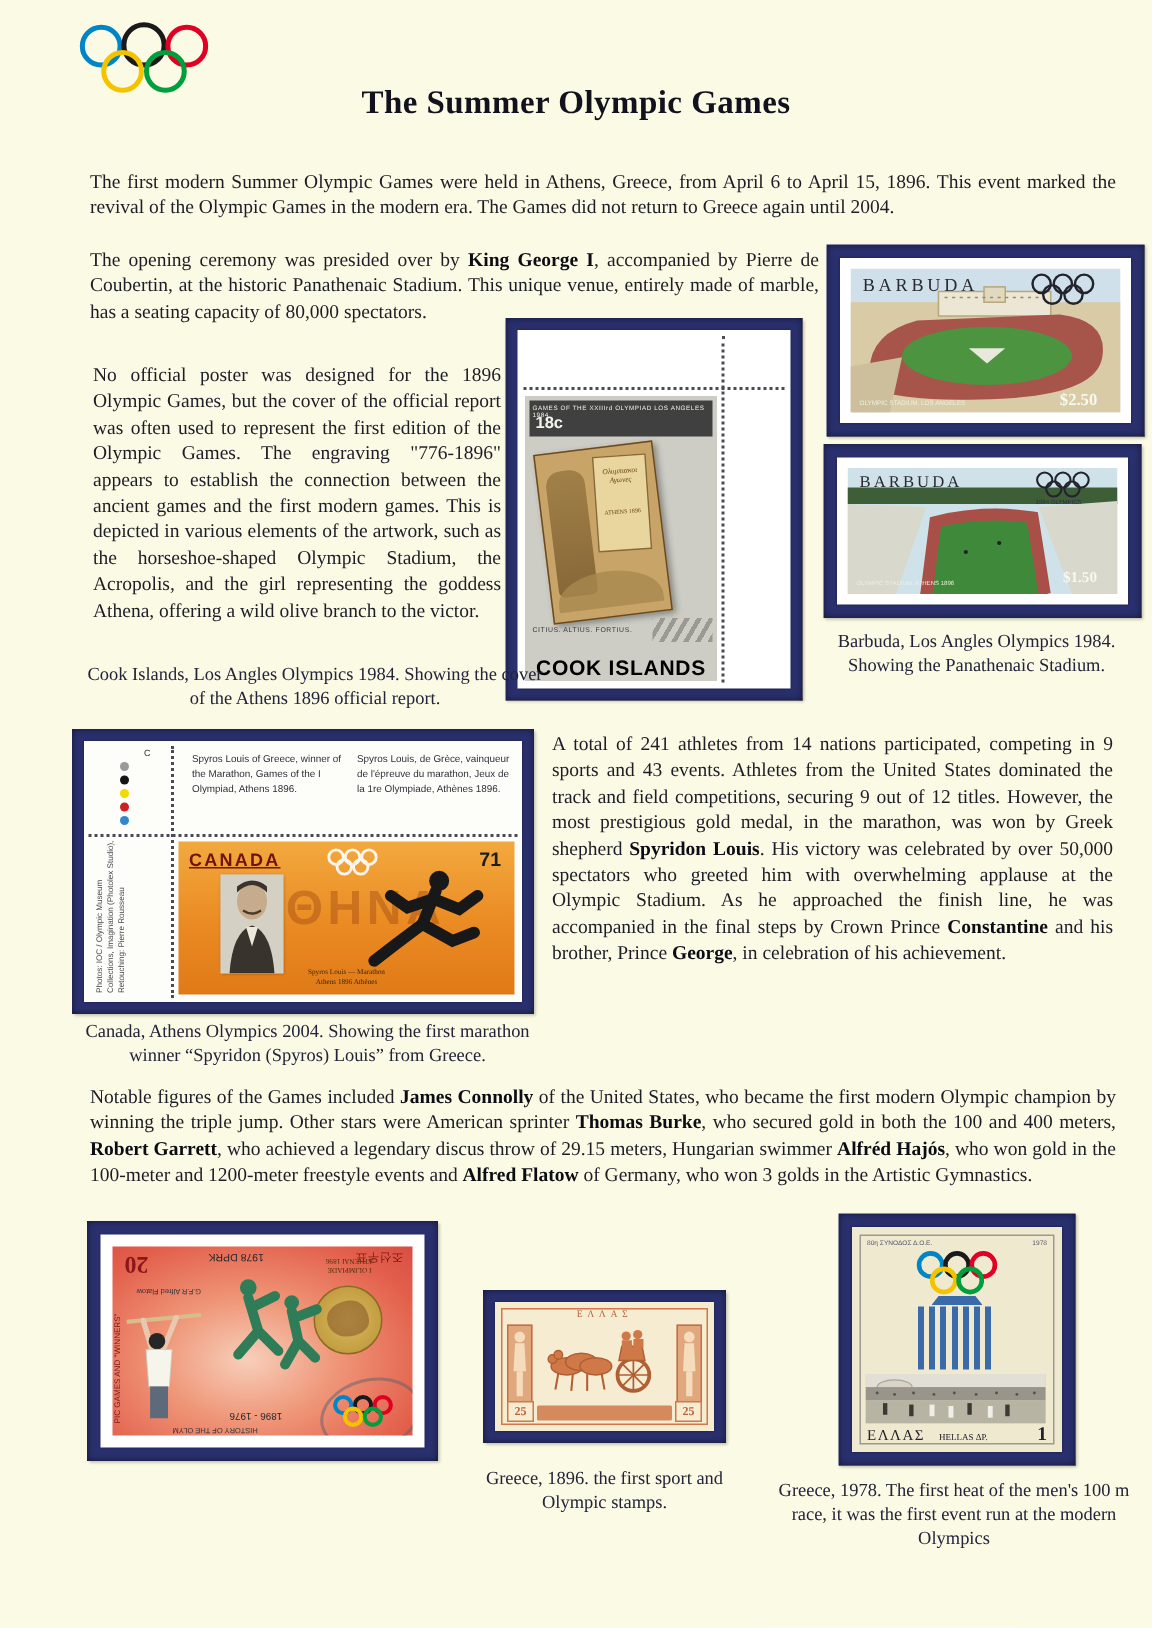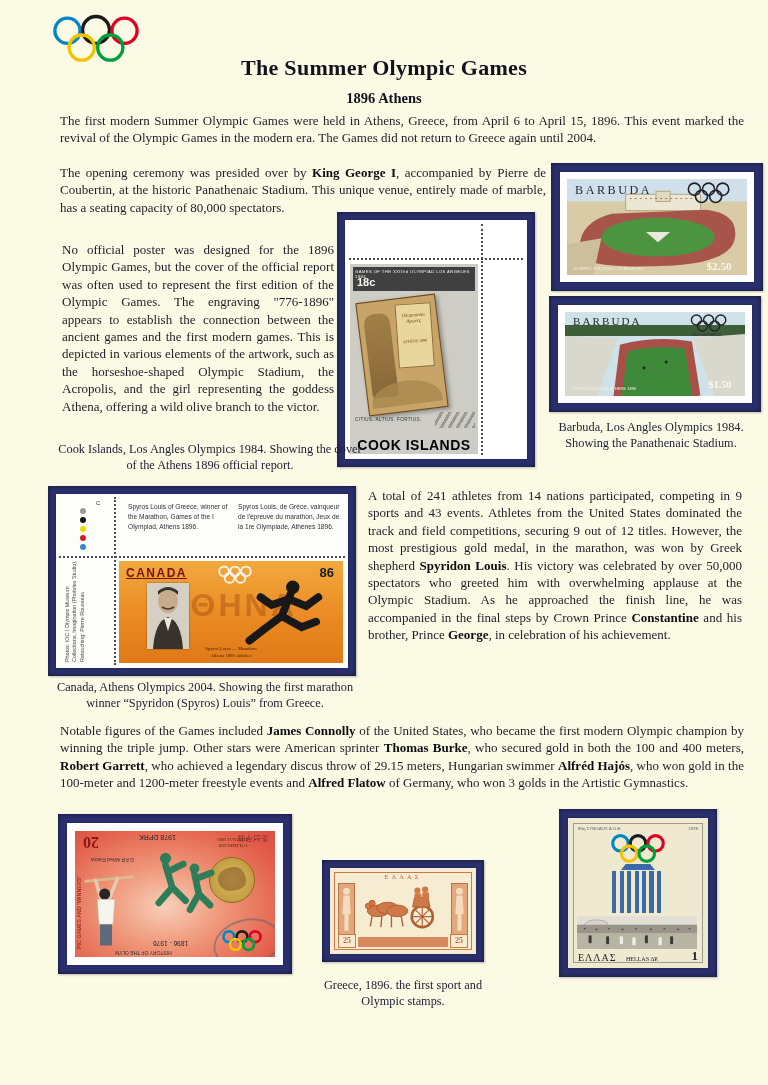--- a/index.html
+++ b/index.html
@@ -118,21 +118,20 @@
 
   <svg class="logo" viewBox="0 0 104 62">
     <circle cx="18" cy="20" r="15" fill="none" stroke="#0085c7" stroke-width="4"></circle>
     <circle cx="52" cy="19" r="16" fill="none" stroke="#1a1a1a" stroke-width="4"></circle>
     <circle cx="86" cy="20" r="15" fill="none" stroke="#df0024" stroke-width="4"></circle>
     <circle cx="35" cy="40" r="15" fill="none" stroke="#f4c300" stroke-width="4"></circle>
     <circle cx="69" cy="40" r="15" fill="none" stroke="#009f3d" stroke-width="4"></circle>
   </svg>
 
   <div class="title">The Summer Olympic Games</div>
-  <div class="subtitle">1896 Athens</div>
 
   <div class="para" id="p-intro"><span>The first modern Summer Olympic Games were held in Athens, Greece, from April 6 to April 15, 1896. This event marked the revival of the Olympic Games in the modern era. The Games did not return to Greece again until 2004.</span></div>
   <div class="para" id="p-ceremony"><span>The opening ceremony was presided over by </span><b>King George I</b><span>, accompanied by Pierre de Coubertin, at the historic Panathenaic Stadium. This unique venue, entirely made of marble, has a seating capacity of 80,000 spectators.</span></div>
   <div class="para" id="p-poster"><span>No official poster was designed for the 1896 Olympic Games, but the cover of the official report was often used to represent the first edition of the Olympic Games. The engraving "776-1896" appears to establish the connection between the ancient games and the first modern games. This is depicted in various elements of the artwork, such as the horseshoe-shaped Olympic Stadium, the Acropolis, and the girl representing the goddess Athena, offering a wild olive branch to the victor.</span></div>
   <div class="para" id="p-athletes"><span>A total of 241 athletes from 14 nations participated, competing in 9 sports and 43 events. Athletes from the United States dominated the track and field competitions, securing 9 out of 12 titles. However, the most prestigious gold medal, in the marathon, was won by Greek shepherd </span><b>Spyridon Louis</b><span>. His victory was celebrated by over 50,000 spectators who greeted him with overwhelming applause at the Olympic Stadium. As he approached the finish line, he was accompanied in the final steps by Crown Prince </span><b>Constantine</b><span> and his brother, Prince </span><b>George</b><span>, in celebration of his achievement.</span></div>
   <div class="para" id="p-figures"><span>Notable figures of the Games included </span><b>James Connolly</b><span> of the United States, who became the first modern Olympic champion by winning the triple jump. Other stars were American sprinter </span><b>Thomas Burke</b><span>, who secured gold in both the 100 and 400 meters, </span><b>Robert Garrett</b><span>, who achieved a legendary discus throw of 29.15 meters, Hungarian swimmer </span><b>Alfréd Hajós</b><span>, who won gold in the 100-meter and 1200-meter freestyle events and </span><b>Alfred Flatow</b><span> of Germany, who won 3 golds in the Artistic Gymnastics.</span></div>
 
   <div class="mount" id="m-b1">
     <div class="stamp">
       <div class="scene">
@@ -231,21 +230,21 @@
         <div class="can-country">CANADA</div>
         <svg class="can-rings" viewBox="0 0 104 62">
           <g stroke="#ffffff" stroke-width="6" fill="none" opacity="0.9">
             <circle cx="18" cy="20" r="15"></circle>
               <circle cx="52" cy="20" r="15"></circle>
               <circle cx="86" cy="20" r="15"></circle>
             <circle cx="35" cy="40" r="15"></circle>
               <circle cx="69" cy="40" r="15"></circle>
           </g>
         </svg>
-        <div class="can-denom">86</div>
+        <div class="can-denom">71</div>
         <div class="can-portrait">
           <svg viewBox="0 0 42 66" width="100%" height="100%">
             <rect width="42" height="66" fill="#d5d0c4"></rect>
             <ellipse cx="21" cy="18" rx="10" ry="12" fill="#c6ab8c"></ellipse>
             <path d="M11,12 Q21,2 31,12 L31,8 Q21,0 11,8 Z" fill="#3a342c"></path>
             <path d="M15,24 q6,4 12,0" stroke="#4a3a28" stroke-width="1.6" fill="none"></path>
             <path d="M6,66 Q8,38 21,34 Q34,38 36,66 Z" fill="#38332c"></path>
             <polygon points="17,35 25,35 21,48" fill="#ece8dc"></polygon>
           </svg>
         </div>
@@ -419,14 +418,15 @@
         </span>
         <span class="g78-num">1</span>
       </div>
     </div>
   </div>
 
   <div class="caption" id="cap-cook">Cook Islands, Los Angles Olympics 1984. Showing the cover of the Athens 1896 official report.</div>
   <div class="caption" id="cap-barbuda">Barbuda, Los Angles Olympics 1984. Showing the Panathenaic Stadium.</div>
   <div class="caption" id="cap-canada">Canada, Athens Olympics 2004. Showing the first marathon winner “Spyridon (Spyros) Louis” from Greece.</div>
   <div class="caption" id="cap-g96">Greece, 1896. the first sport and Olympic stamps.</div>
+  <div class="caption" id="cap-g78">Greece, 1978. The first heat of the men's 100 m race, it was the first event run at the modern Olympics</div>
 
 </div>
 
 </body></html>

